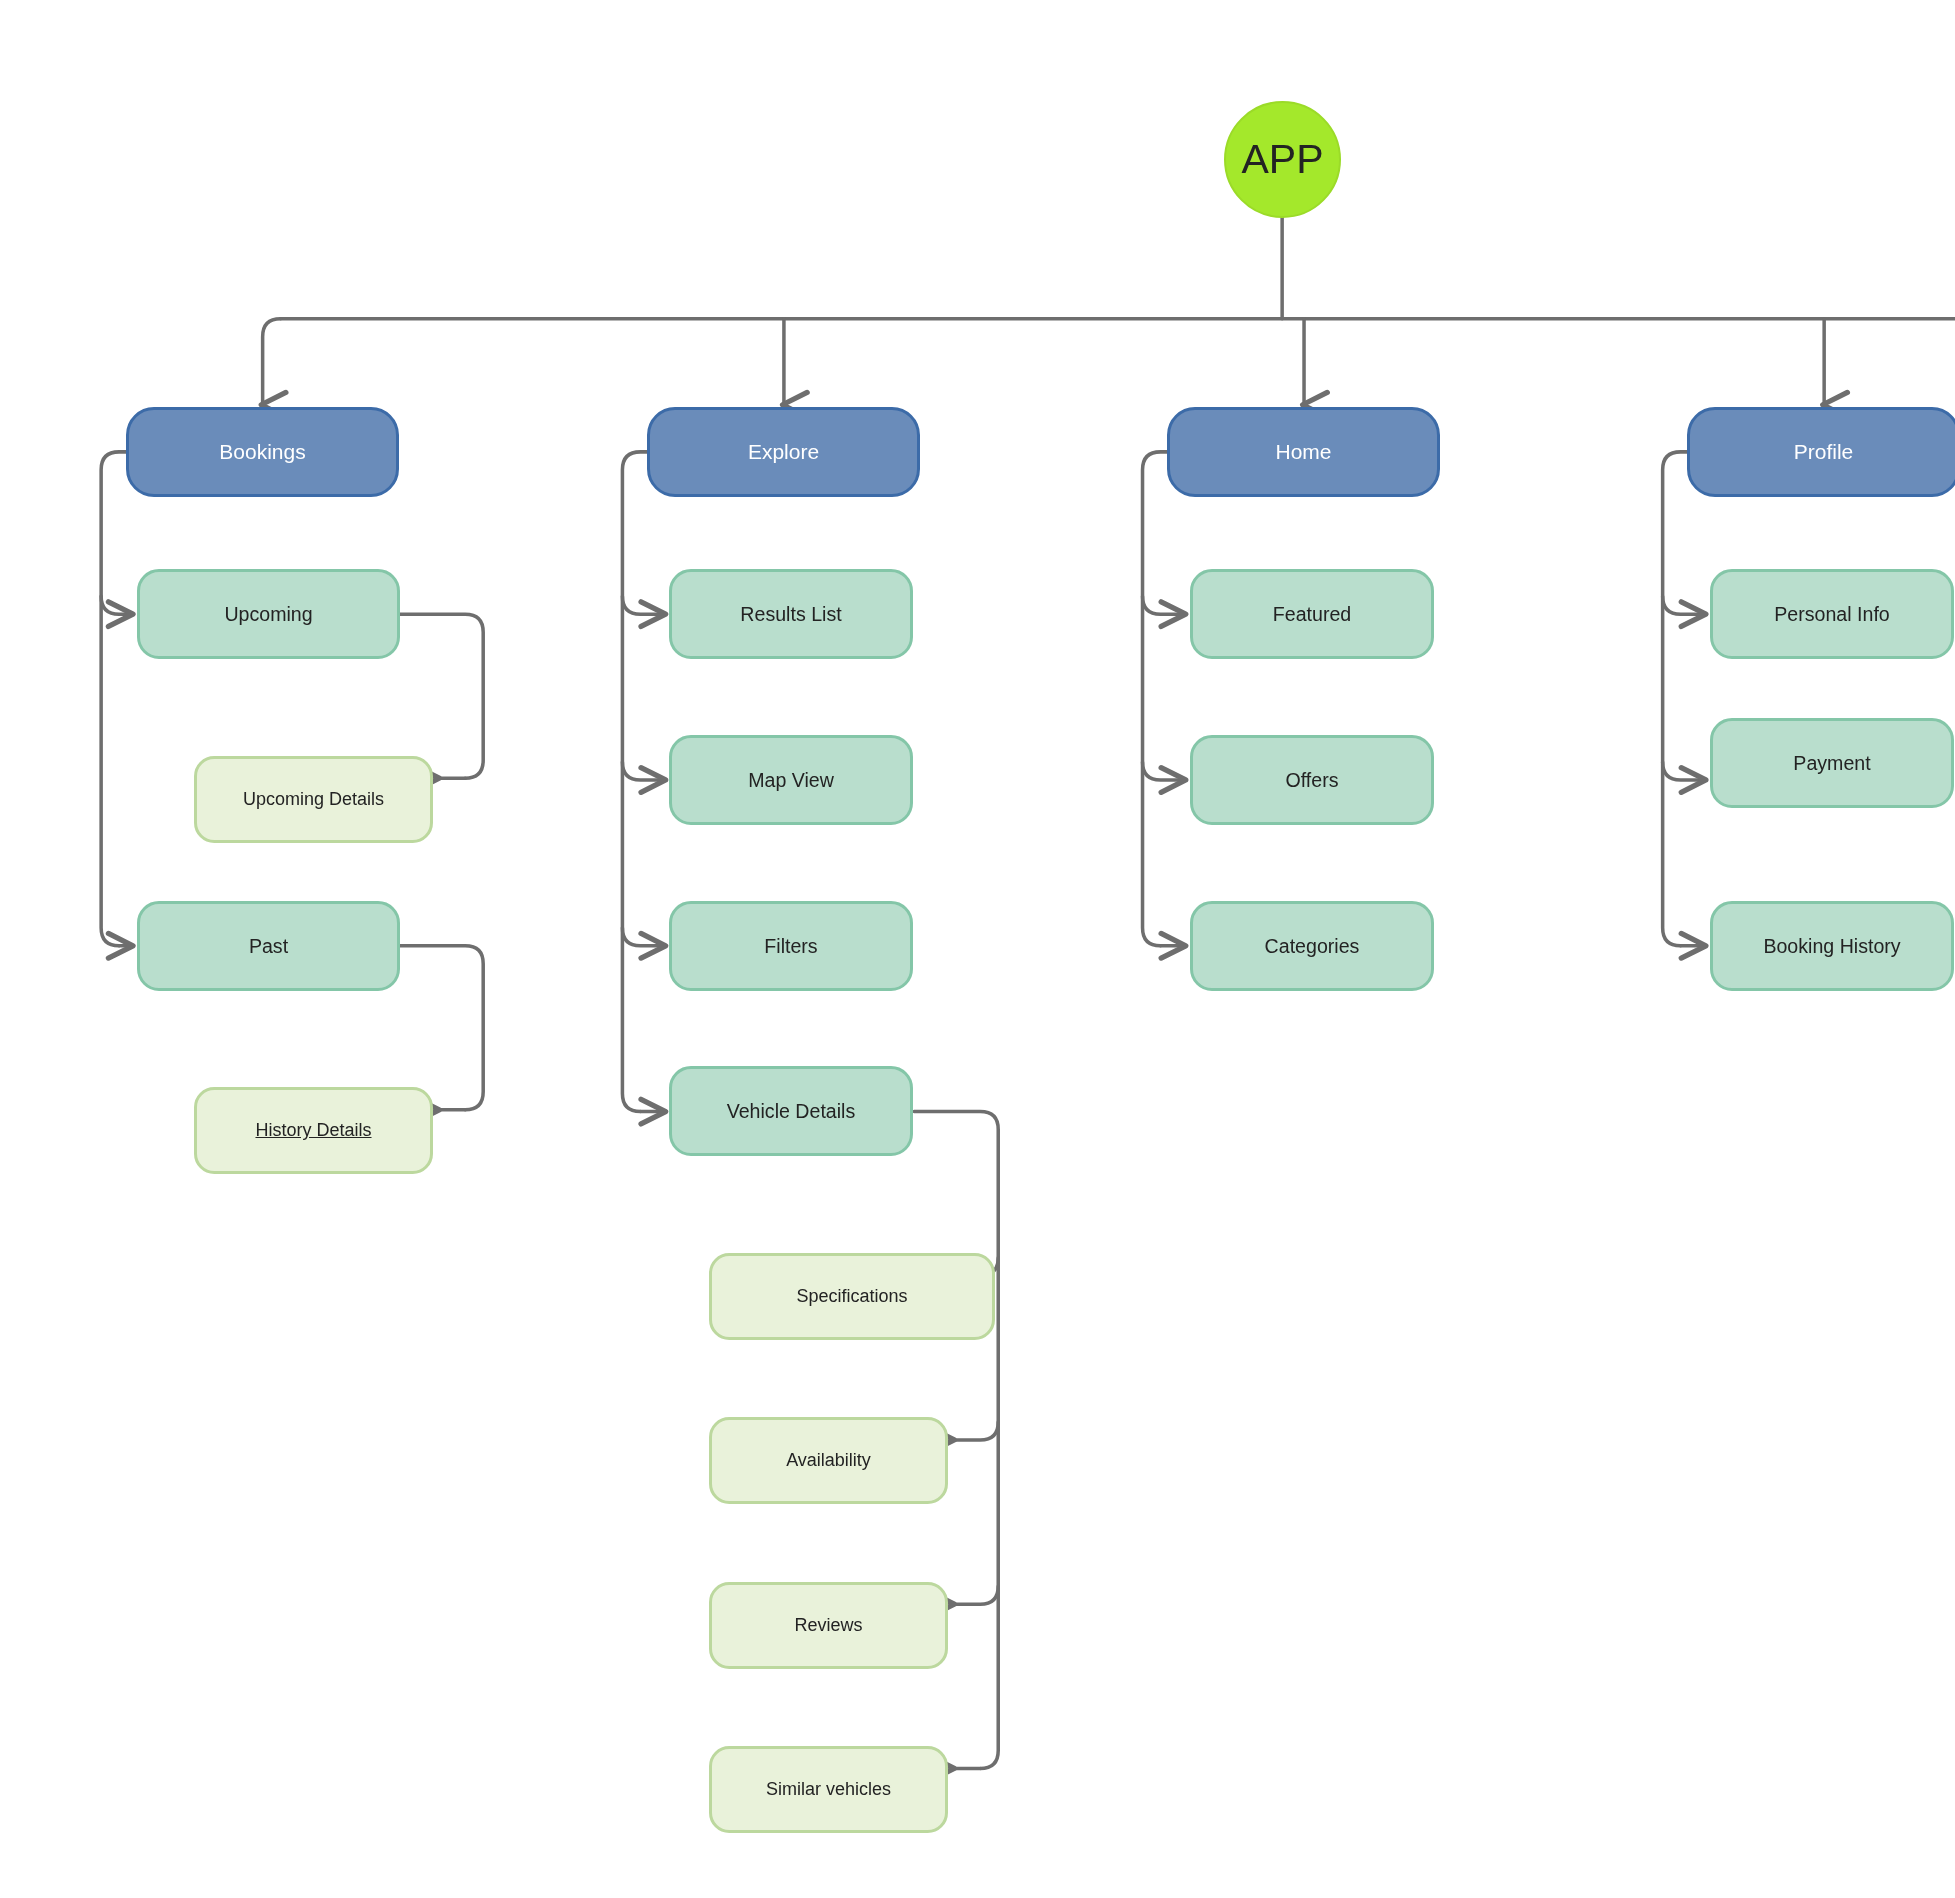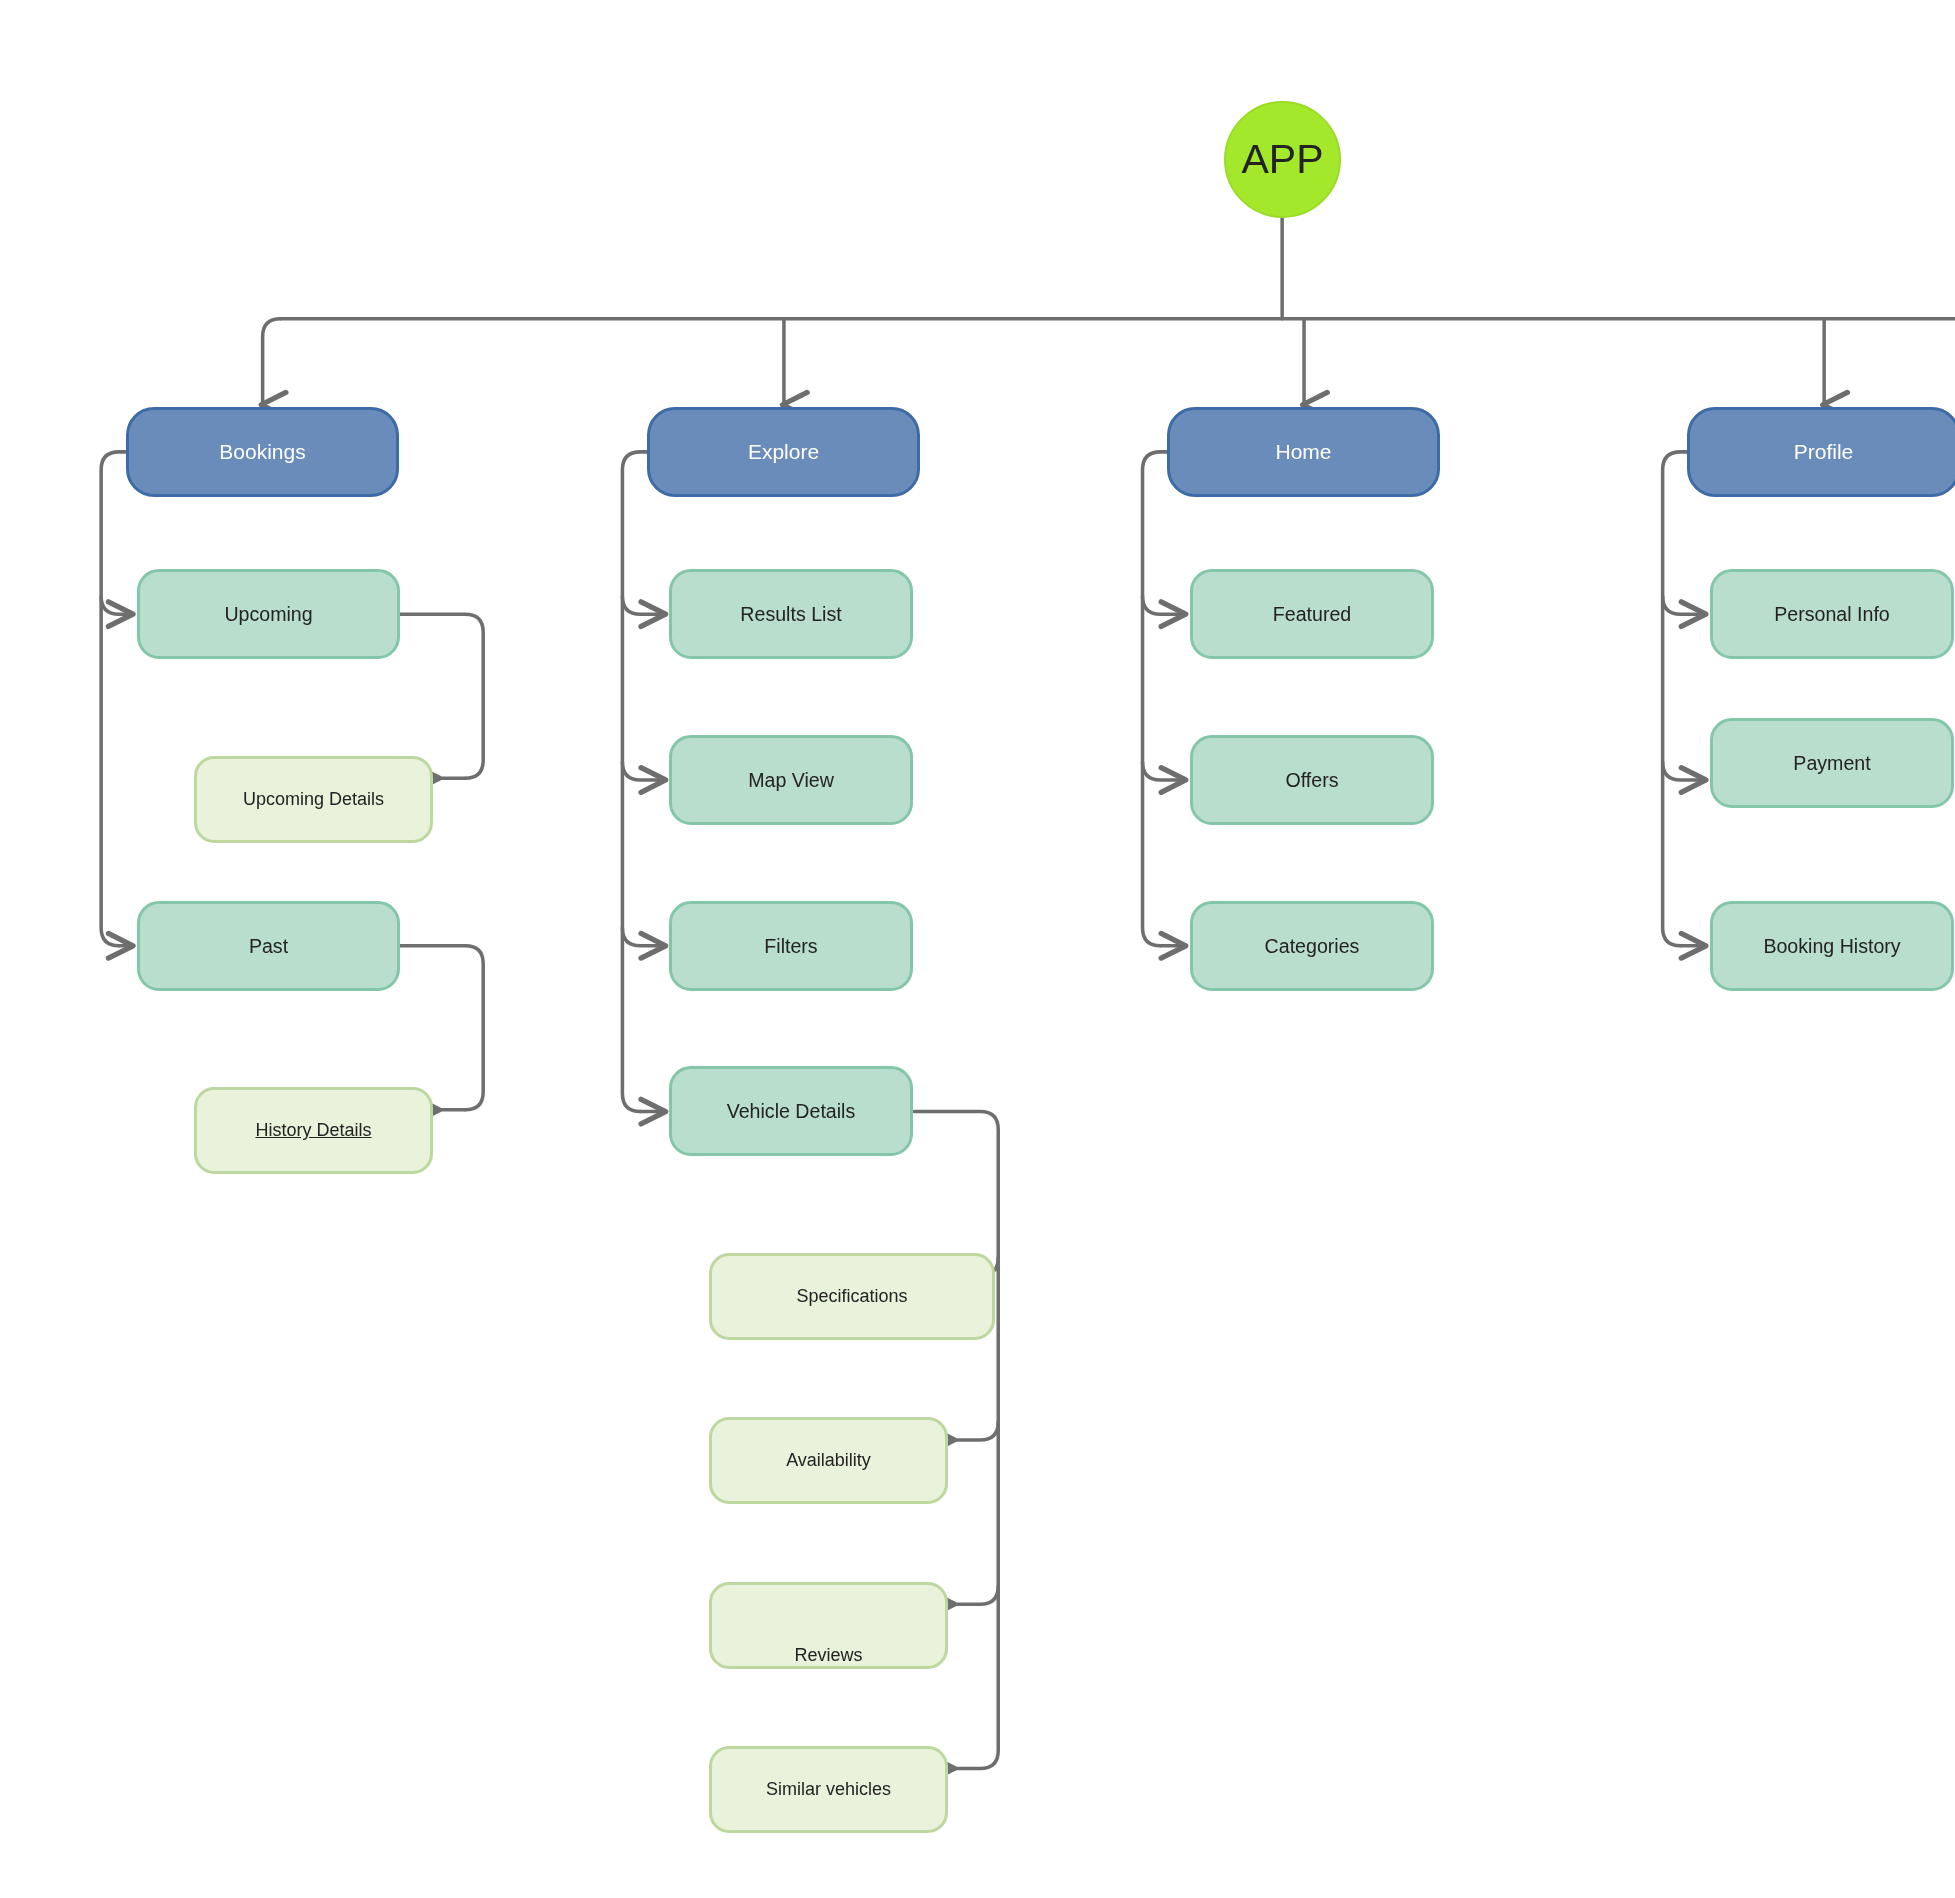--- a/index.html
+++ b/index.html
@@ -108,21 +108,21 @@
     </div>
   <div class="node lvl2" style="left: 669px; top: 1066px; width: 244px; height: 90px;">
       <span>Vehicle Details</span>
     </div>
   <div class="node lvl3" style="left: 709px; top: 1232px; width: 286px; height: 87px;">
       <span>Specifications</span>
     </div>
   <div class="node lvl3" style="left: 709px; top: 1396px; width: 239px; height: 87px;">
       <span>Availability</span>
     </div>
-  <div class="node lvl3" style="left: 709px; top: 1561px; width: 239px; height: 87px; align-items: flex-end;">
+  <div class="node lvl3" style="left: 709px; top: 1561px; width: 239px; height: 87px;">
       <span>Reviews</span>
     </div>
   <div class="node lvl3" style="left: 709px; top: 1725px; width: 239px; height: 87px;">
       <span>Similar vehicles</span>
     </div>
 
   <div class="node lvl1" style="left: 1167px; top: 407px; width: 273px; height: 90px;">
       <span>Home</span>
     </div>
   <div class="node lvl2" style="left: 1190px; top: 569px; width: 244px; height: 90px;">

